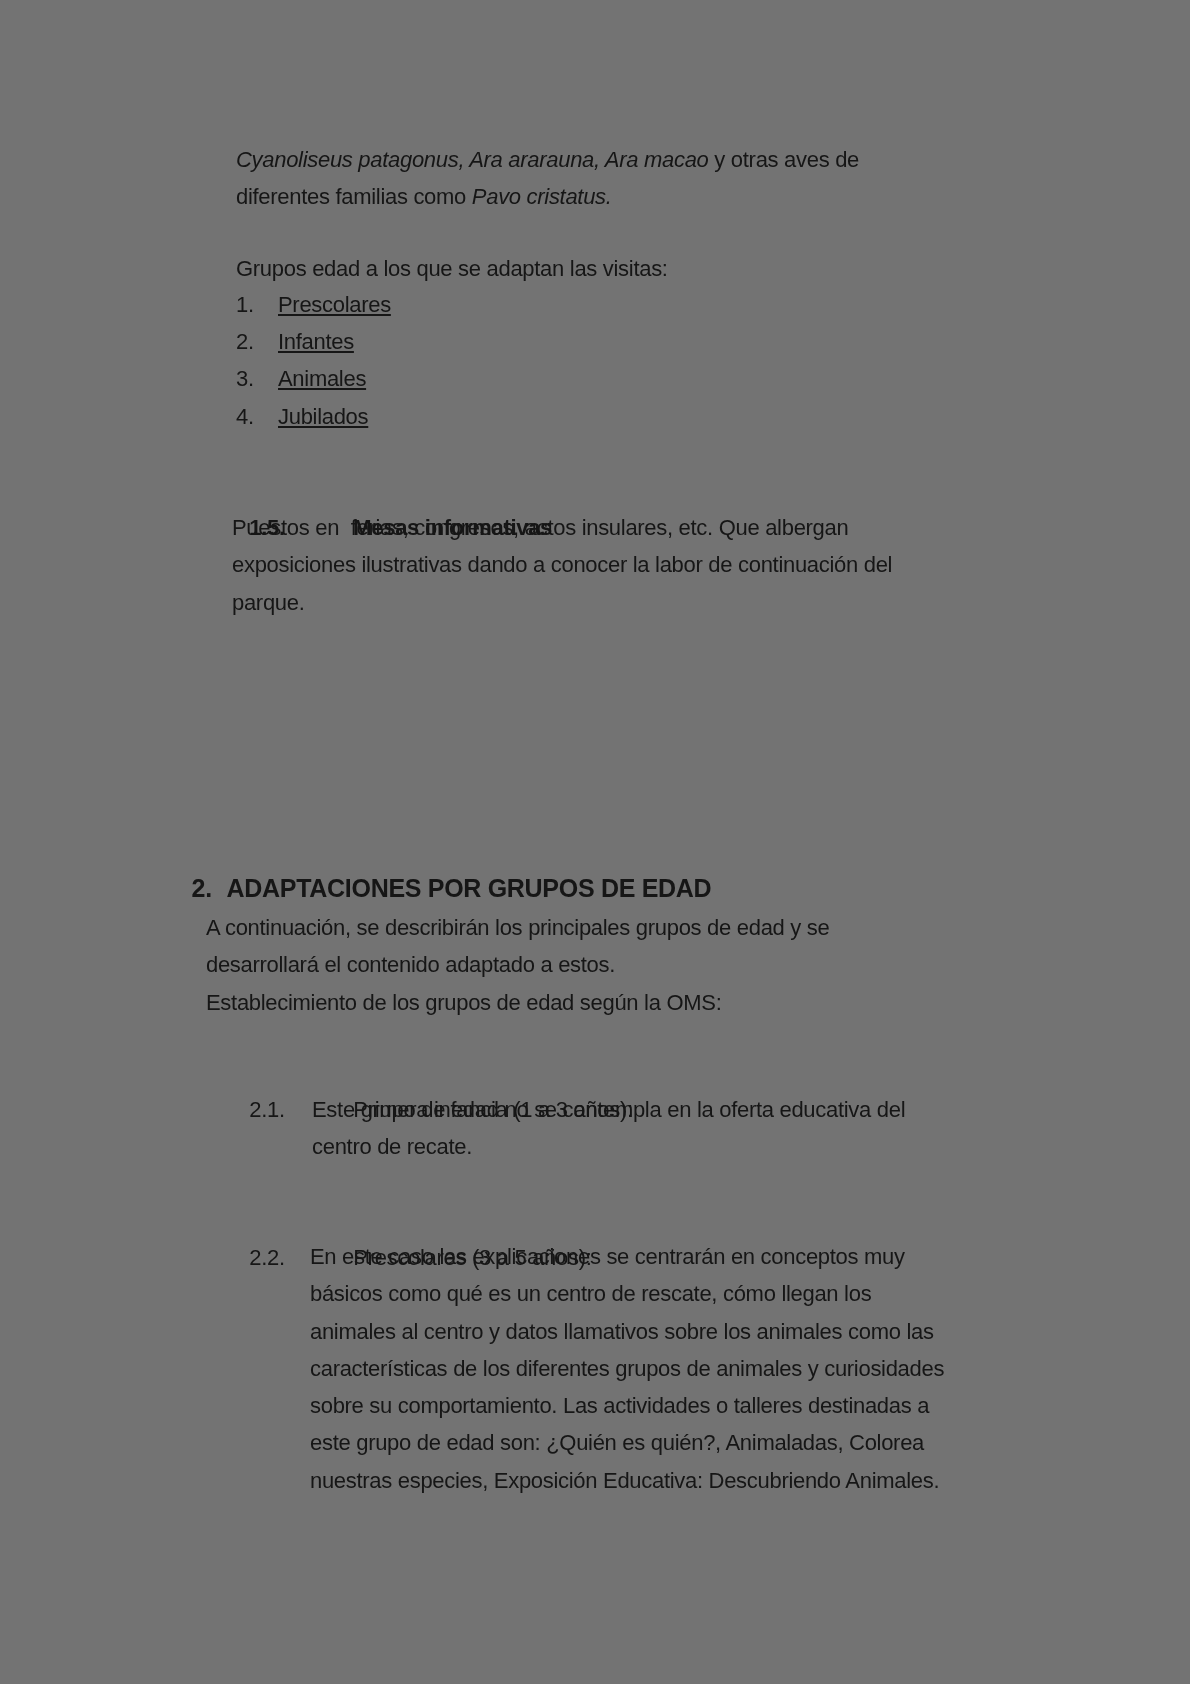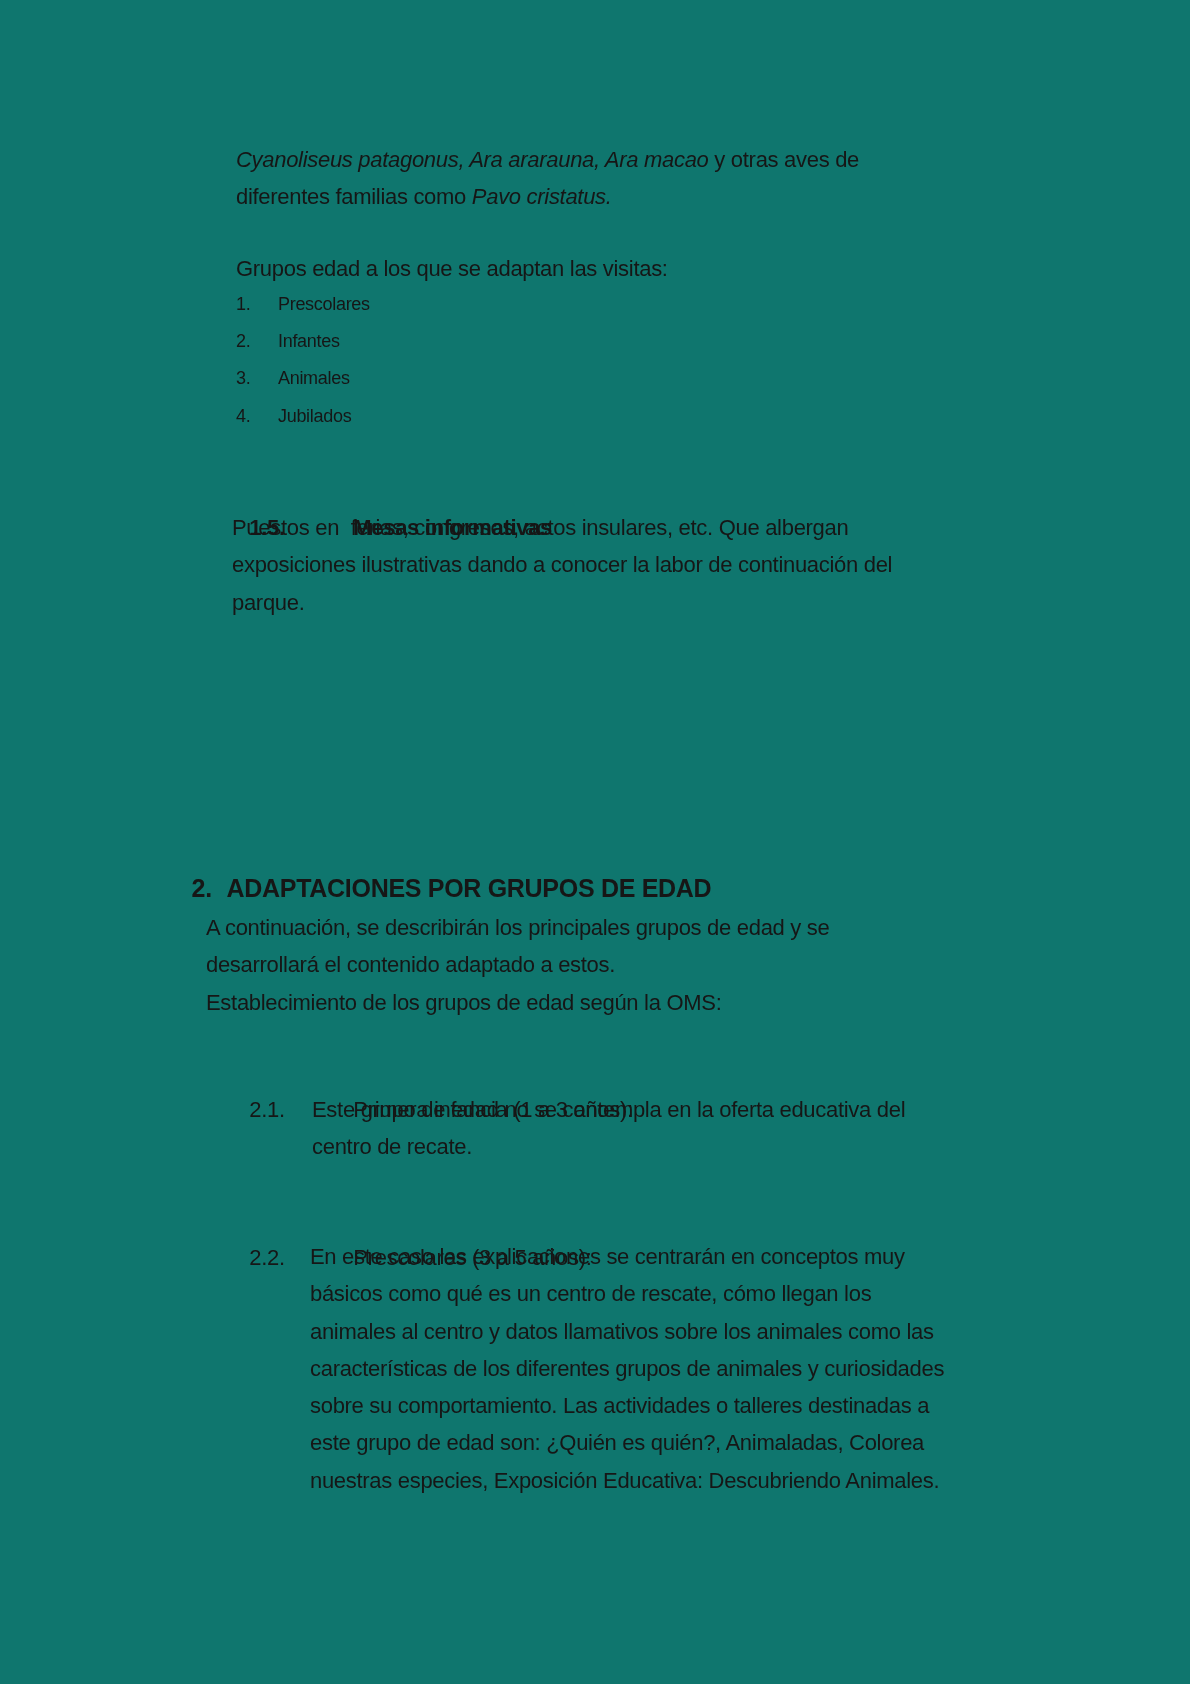--- a/index.html
+++ b/index.html
@@ -1,37 +1,37 @@
 <!DOCTYPE html>
 <html><head>
 <meta charset="utf-8">
 <style>
   html, body { margin: 0; padding: 0; background: #e8e8e8; }
   .page {
     position: relative;
     width: 1190px;
     height: 1684px;
-    background: #0f766e;
+    background: #737373;
     font-family: "Liberation Sans", sans-serif;
     color: #161616;
     overflow: hidden;
   }
   .block { position: absolute; }
   .line {
     height: 37.3px;
     line-height: 37.3px;
     font-size: 22px;
     letter-spacing: -0.3px;
     white-space: pre;
   }
   .italic { font-style: italic; }
   .bold { font-weight: bold; }
 
   
-  .list-row { height: 37.2px; line-height: 37.2px; font-size: 18px; letter-spacing: -0.3px; }
+  .list-row { height: 37.2px; line-height: 37.2px; font-size: 22px; letter-spacing: -0.3px; text-decoration: underline; }
   .list-num { display: inline-block; width: 42px; }
 
   
   .sec-heading { height: 37.3px; line-height: 37.3px; font-size: 22px; letter-spacing: -0.3px; white-space: pre; }
   .sec-num { display: inline-block; width: 104px; margin-left: 20px; }
 
   
   .chapter-heading { height: 40px; line-height: 40px; font-size: 25px; font-weight: bold; letter-spacing: -0.3px; white-space: pre; }
   .chapter-num { display: inline-block; width: 35px; }
 

